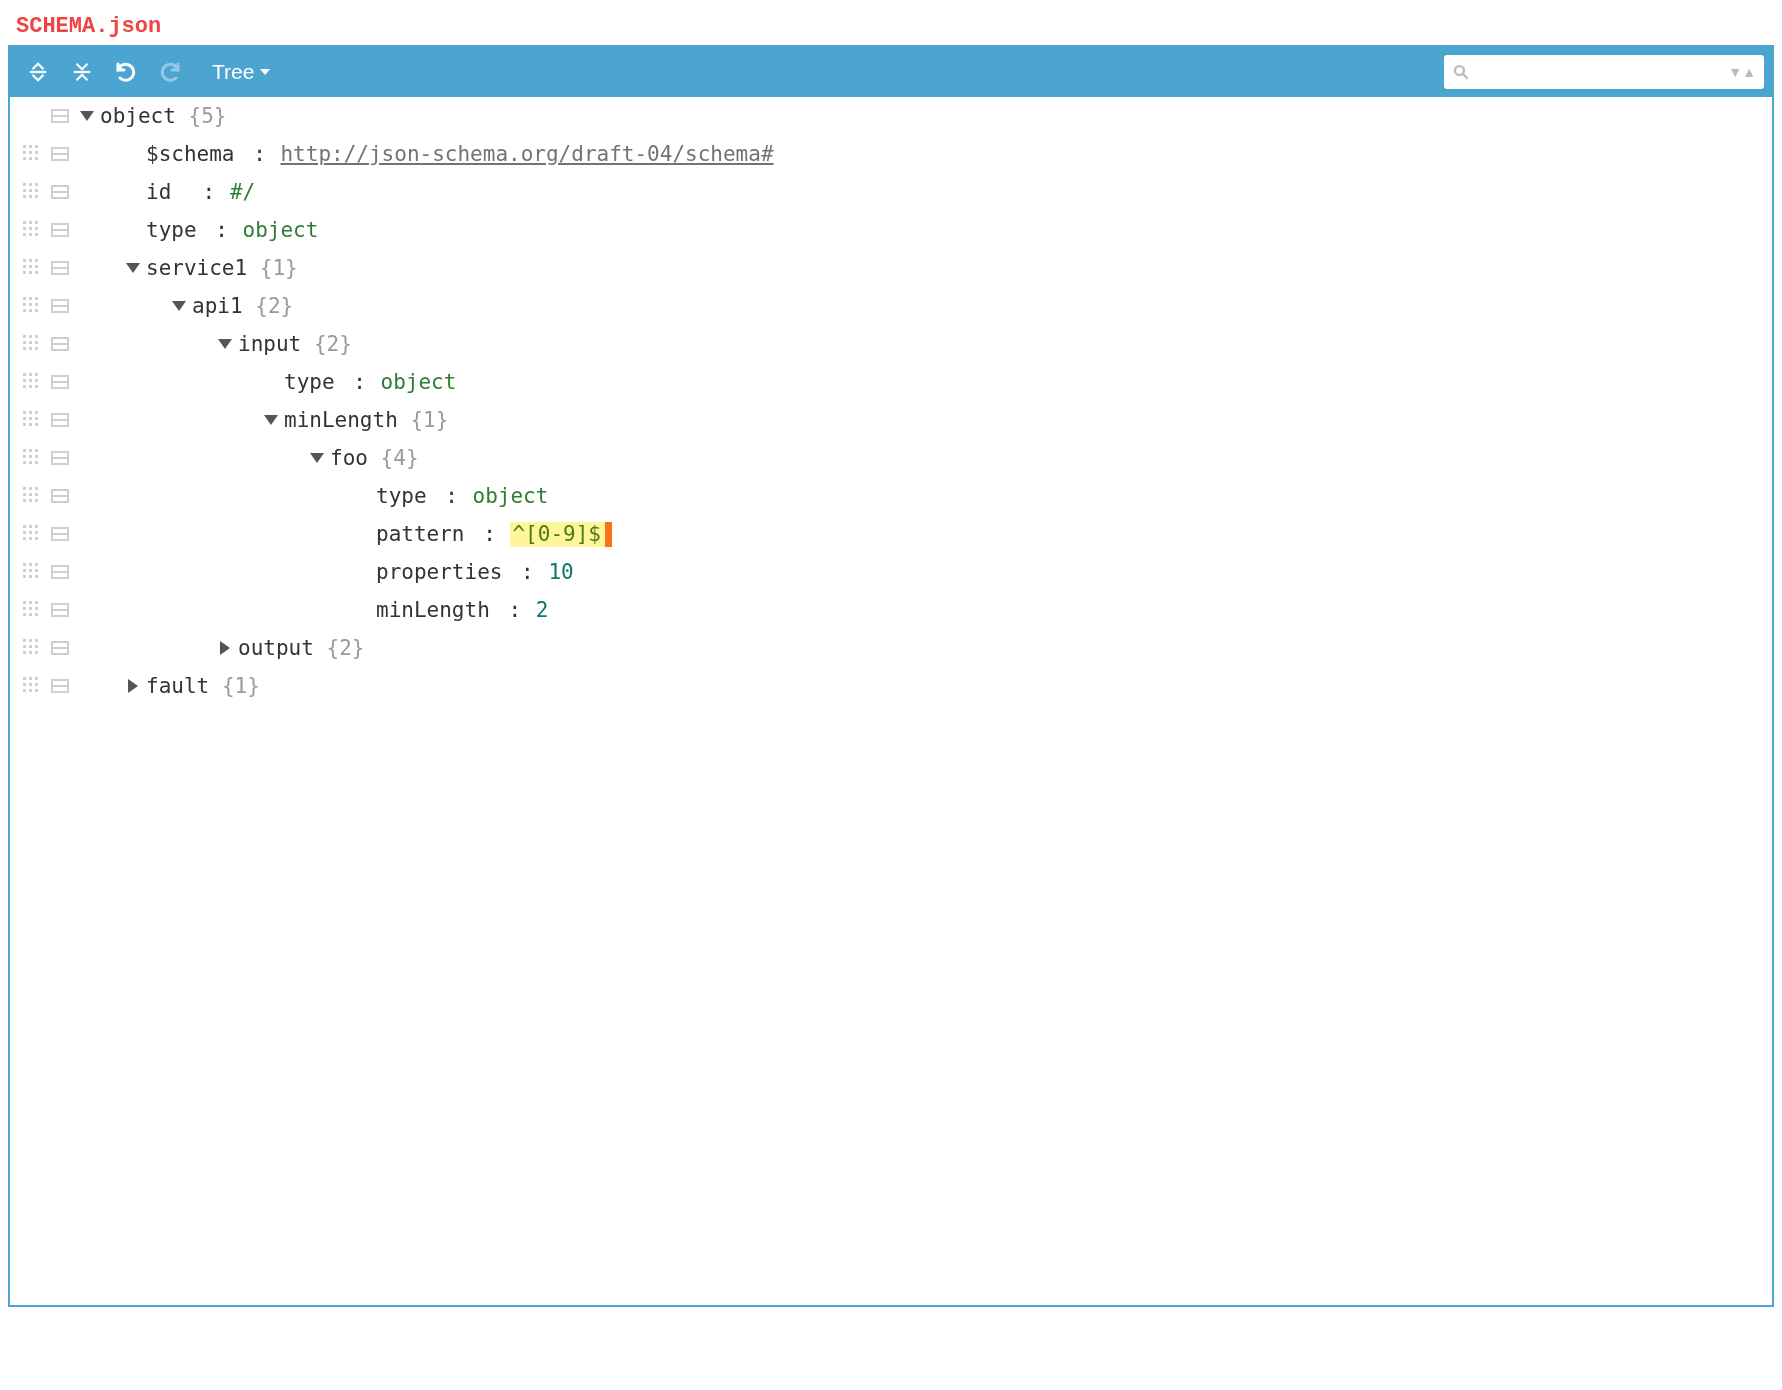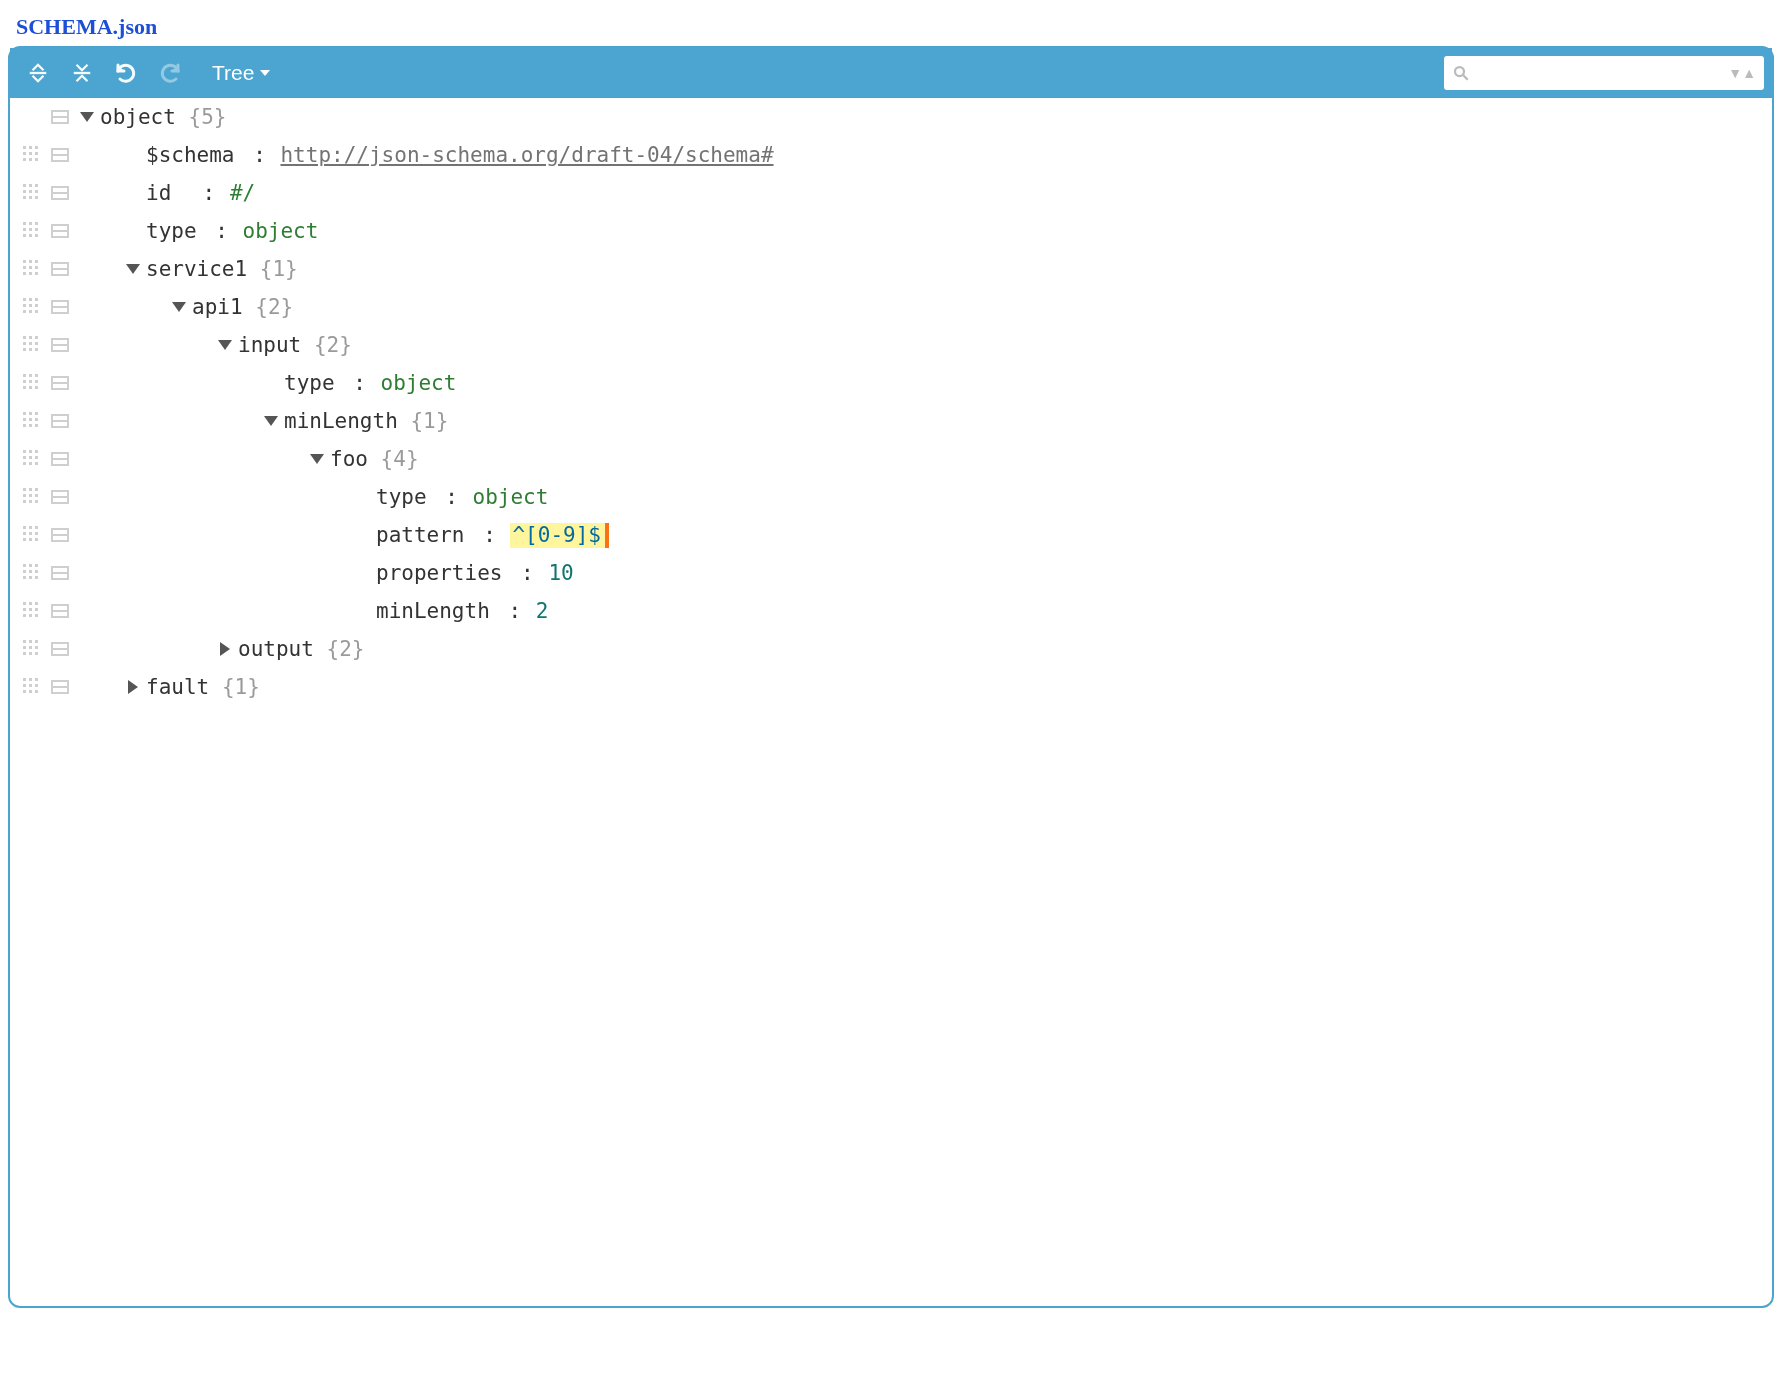--- a/index.html
+++ b/index.html
@@ -4,28 +4,28 @@
   <style>
     * { box-sizing: border-box; margin: 0; padding: 0; }
     body {
       font-family: -apple-system, BlinkMacSystemFont, "Segoe UI", Helvetica, Arial, sans-serif;
       font-size: 20px;
       background: #fff;
       padding: 8px;
     }
     .title {
       font-weight: 700;
-      color: #1d4ed8;
+      color: #ef4444;
       font-size: 22px;
       margin: 6px 0 6px 8px;
-      font-family: Liberation Serif, serif;
+      font-family: Liberation Mono, monospace;
     }
     .editor {
       border: 2px solid #4ba5d0;
-      border-radius: 12px;
+      border-radius: 0;
       background: #fff;
     }
     .toolbar {
       background: #4ba5d0;
       display: flex;
       align-items: center;
       height: 50px;
       padding: 0 8px;
       color: #fff;
       gap: 4px;
@@ -138,23 +138,23 @@
     }
     .indent { display:inline-block; }
     .key { color: #333; }
     .count { color: #9a9a9a; }
     .colon { color: #333; padding: 0 2px 0 6px; }
     .val-string { color: #2e7d32; }
     .val-link { color: #737373; text-decoration: underline; }
     .val-num { color: #0f766e; }
     .val-hl {
       background: #fff59d;
-      color: #0369a1;
+      color: #4d7c0f;
       padding: 2px 4px 2px 2px;
-      border-right: 4px solid #f97316;
+      border-right: 7px solid #f97316;
     }
   </style>
 </head>
 <body>
 
 <div class="title">SCHEMA.json</div>
 
 <div class="editor">
   <div class="toolbar">
     <div class="tb-btn">

